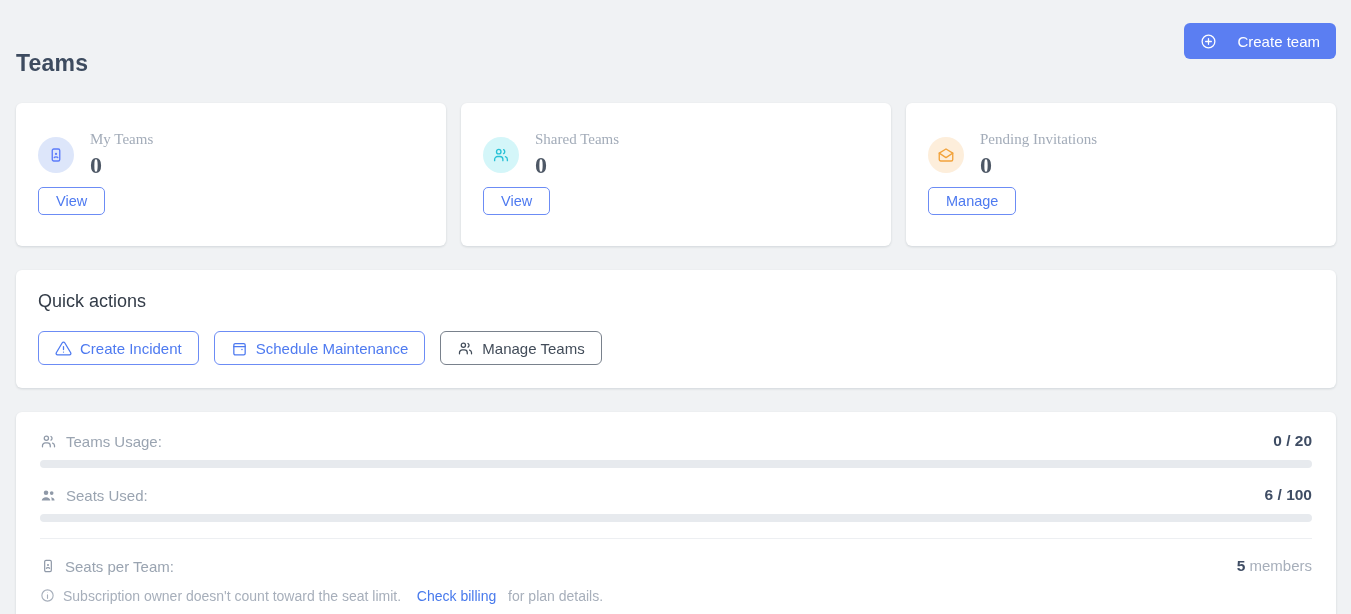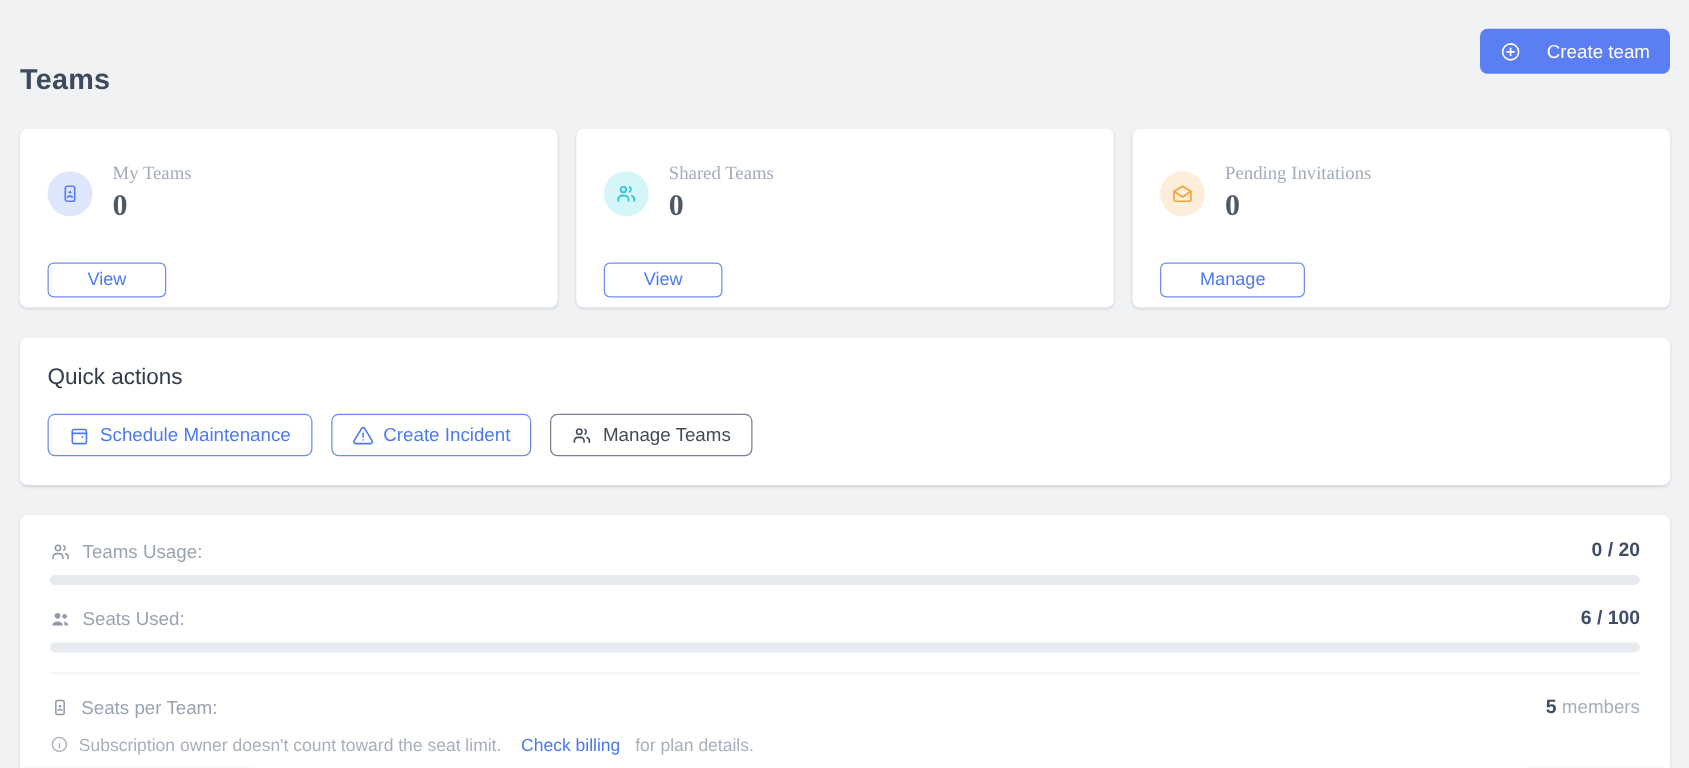--- a/index.html
+++ b/index.html
@@ -36,25 +36,25 @@
   .icon-circle {
     width: 36px; height: 36px; border-radius: 50%;
     display: flex; align-items: center; justify-content: center; flex: 0 0 auto;
   }
   .icon-circle.blue  { background: #dde6fa; color: #5c7cfa; }
   .icon-circle.teal  { background: #d4f6f9; color: #27c1d6; }
   .icon-circle.amber { background: #fdeedb; color: #f2a33c; }
   .stat-label { font-size: 15px; color: #a3acb9; }
   .stat-value { font-size: 24px; font-weight: 700; color: #4e5866; margin-top: 4px; }
   .btn-outline-sm {
-    margin-top: 31px;
+    margin-top: 8px;
     display: inline-block;
     background: #fff; color: #4e7af0;
     border: 1px solid #6c8cf5; border-radius: 5px;
-    padding: 5px 31px; font-size: 14.5px; font-family: inherit; cursor: pointer;
+    padding: 5px 17px; font-size: 14.5px; font-family: inherit; cursor: pointer;
   }
 
   
   .panel {
     background: #fff; border-radius: 6px;
     box-shadow: 0 1px 3px rgba(25,39,60,.09), 0 1px 2px rgba(25,39,60,.05);
     margin-top: 24px;
   }
   .qa-panel { padding: 21px 22px 23px 22px; }
   .qa-title { font-size: 18px; font-weight: 500; color: #333c48; }
@@ -162,37 +162,37 @@
 
   </div>
 
   <div class="panel qa-panel">
     <div class="qa-title">Quick actions</div>
     <div class="qa-buttons">
 
       <button class="btn-action primary">
         <span>
           <svg width="17" height="17" viewBox="0 0 24 24" fill="none" stroke="currentColor" stroke-width="1.8" stroke-linecap="round" stroke-linejoin="round">
+            <path d="M10.29 3.86L1.82 18a2 2 0 0 0 1.71 3h16.94a2 2 0 0 0 1.71-3L13.71 3.86a2 2 0 0 0-3.42 0z"></path>
+            <line x1="12" y1="9.5" x2="12" y2="13.5"></line>
+              <line x1="12" y1="17" x2="12.01" y2="17"></line>
+          </svg>
+        </span>
+        <span>Create Incident</span>
+      </button>
+
+      <button class="btn-action primary">
+        <span>
+          <svg width="17" height="17" viewBox="0 0 24 24" fill="none" stroke="currentColor" stroke-width="1.8" stroke-linecap="round" stroke-linejoin="round">
             <rect x="4" y="5" width="16" height="16" rx="2"></rect>
             <line x1="4" y1="9.5" x2="20" y2="9.5"></line>
             <circle cx="15.5" cy="13.5" r="1" fill="currentColor" stroke="none"></circle>
           </svg>
         </span>
         <span>Schedule Maintenance</span>
-      </button>
-
-      <button class="btn-action primary">
-        <span>
-          <svg width="17" height="17" viewBox="0 0 24 24" fill="none" stroke="currentColor" stroke-width="1.8" stroke-linecap="round" stroke-linejoin="round">
-            <path d="M10.29 3.86L1.82 18a2 2 0 0 0 1.71 3h16.94a2 2 0 0 0 1.71-3L13.71 3.86a2 2 0 0 0-3.42 0z"></path>
-            <line x1="12" y1="9.5" x2="12" y2="13.5"></line>
-              <line x1="12" y1="17" x2="12.01" y2="17"></line>
-          </svg>
-        </span>
-        <span>Create Incident</span>
       </button>
 
       <button class="btn-action neutral">
         <span>
           <svg width="17" height="17" viewBox="0 0 24 24" fill="none" stroke="currentColor" stroke-width="1.8" stroke-linecap="round" stroke-linejoin="round">
             <circle cx="9" cy="7.5" r="3"></circle>
             <path d="M3.5 19.5v-1.5a4 4 0 0 1 4-4h3a4 4 0 0 1 4 4v1.5"></path>
             <path d="M15.5 4.9a3 3 0 0 1 0 5.2"></path>
             <path d="M17.8 14.2a4 4 0 0 1 2.7 3.8v1.5"></path>
           </svg>

